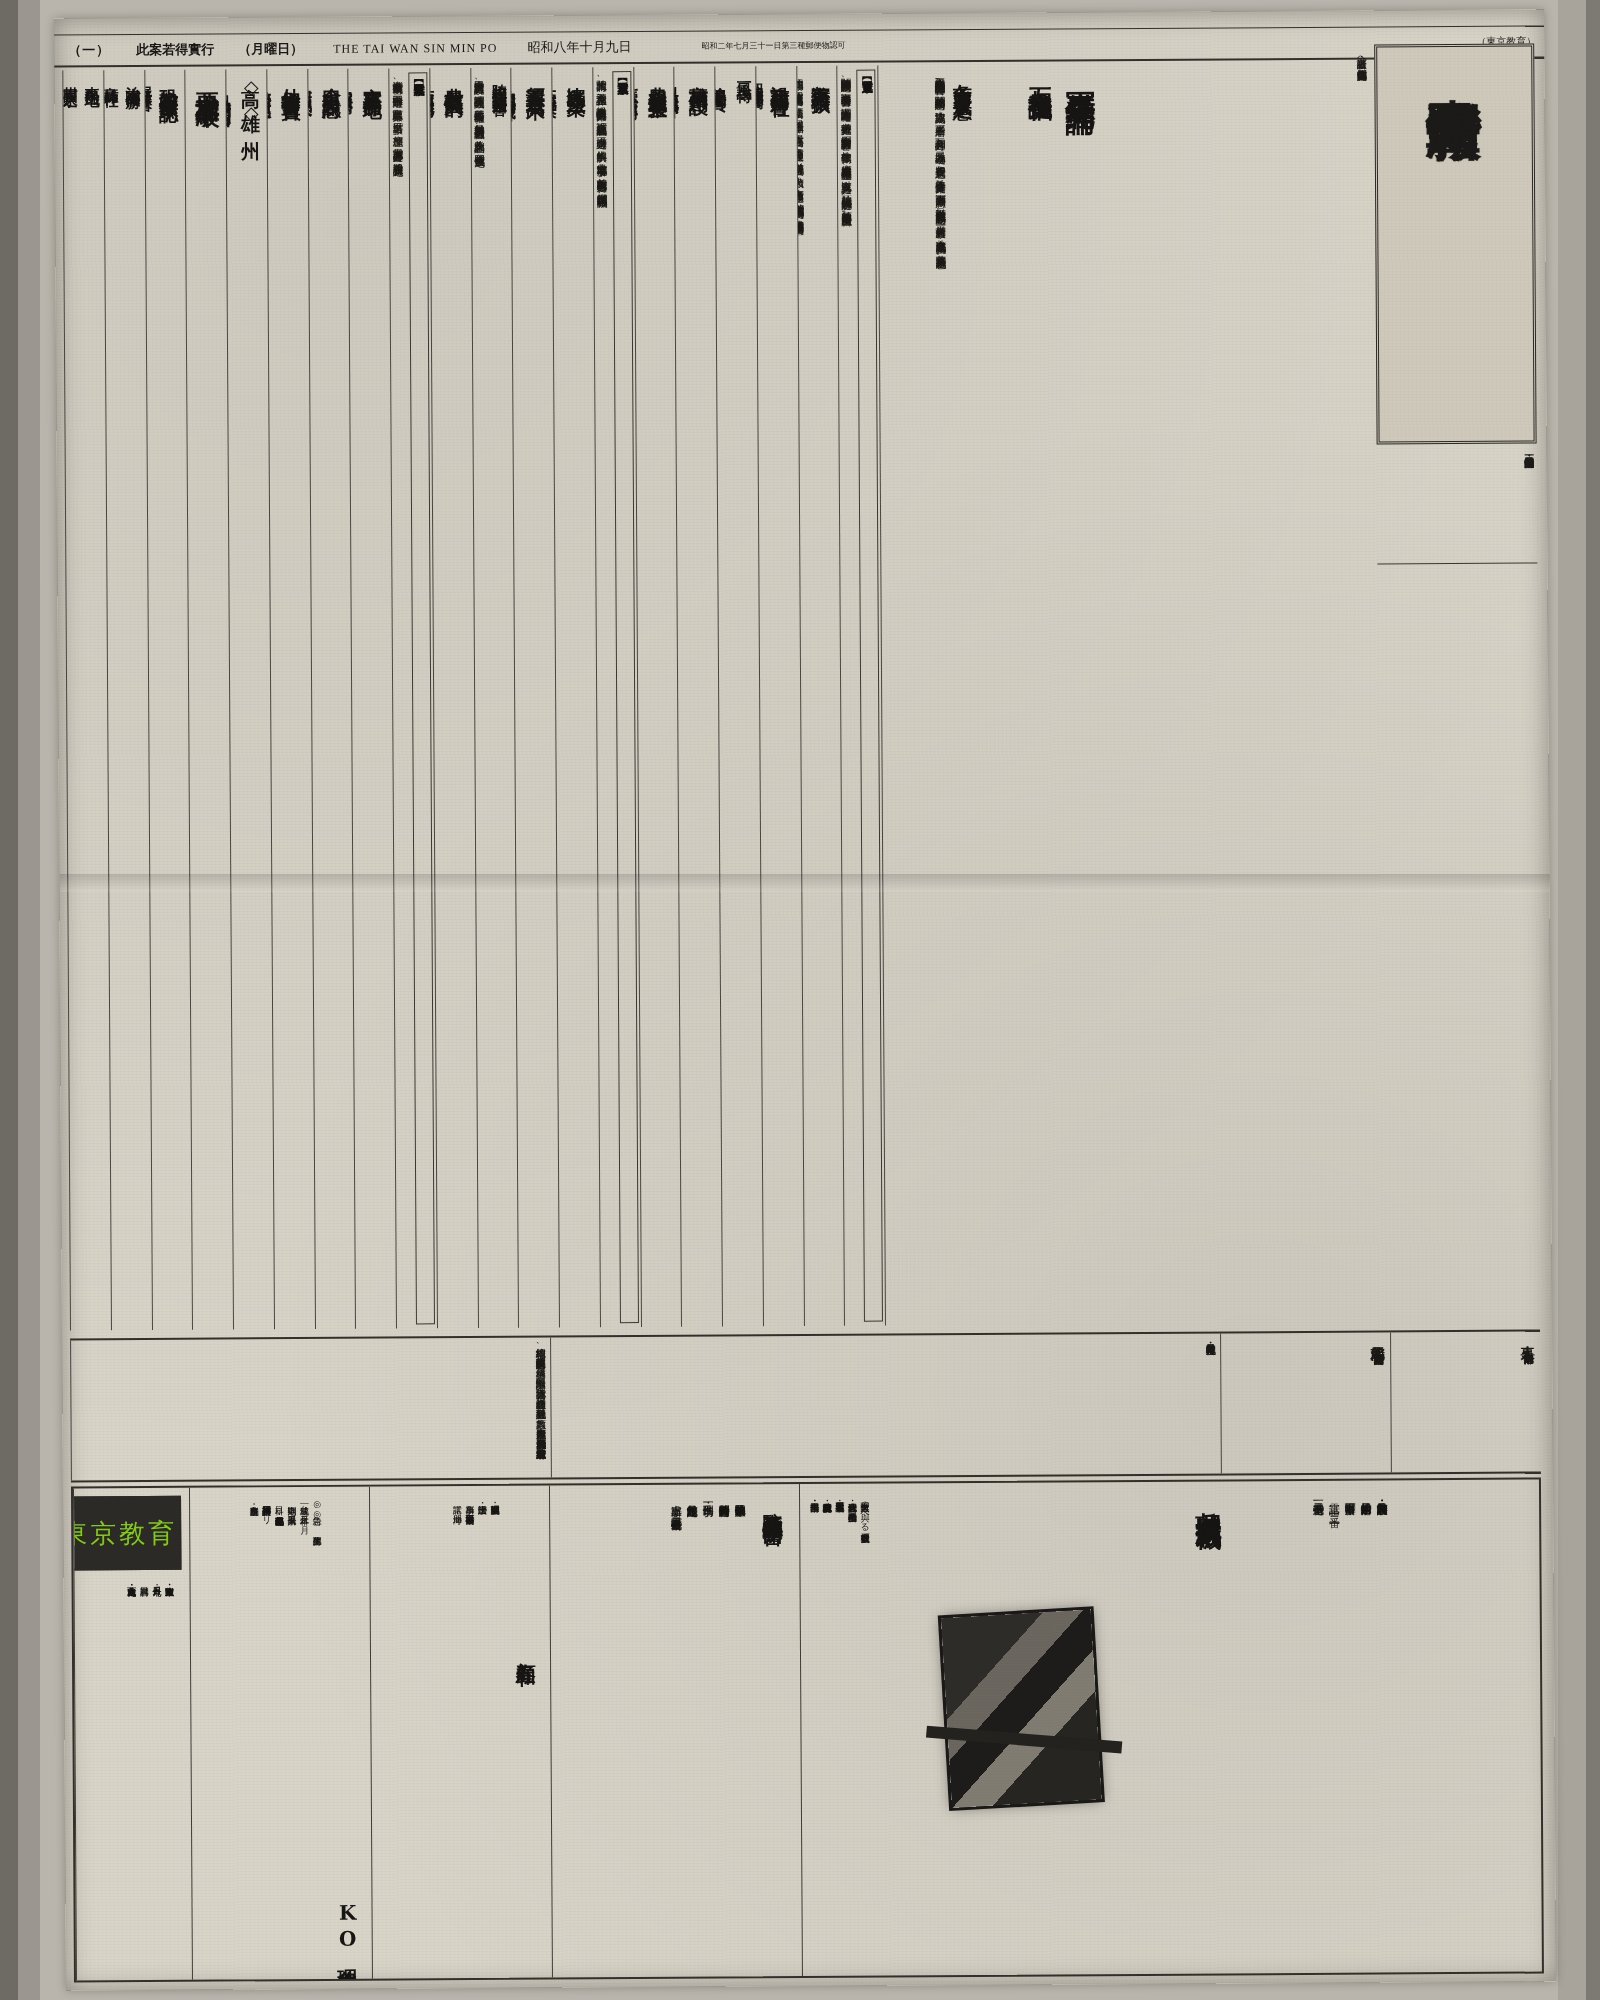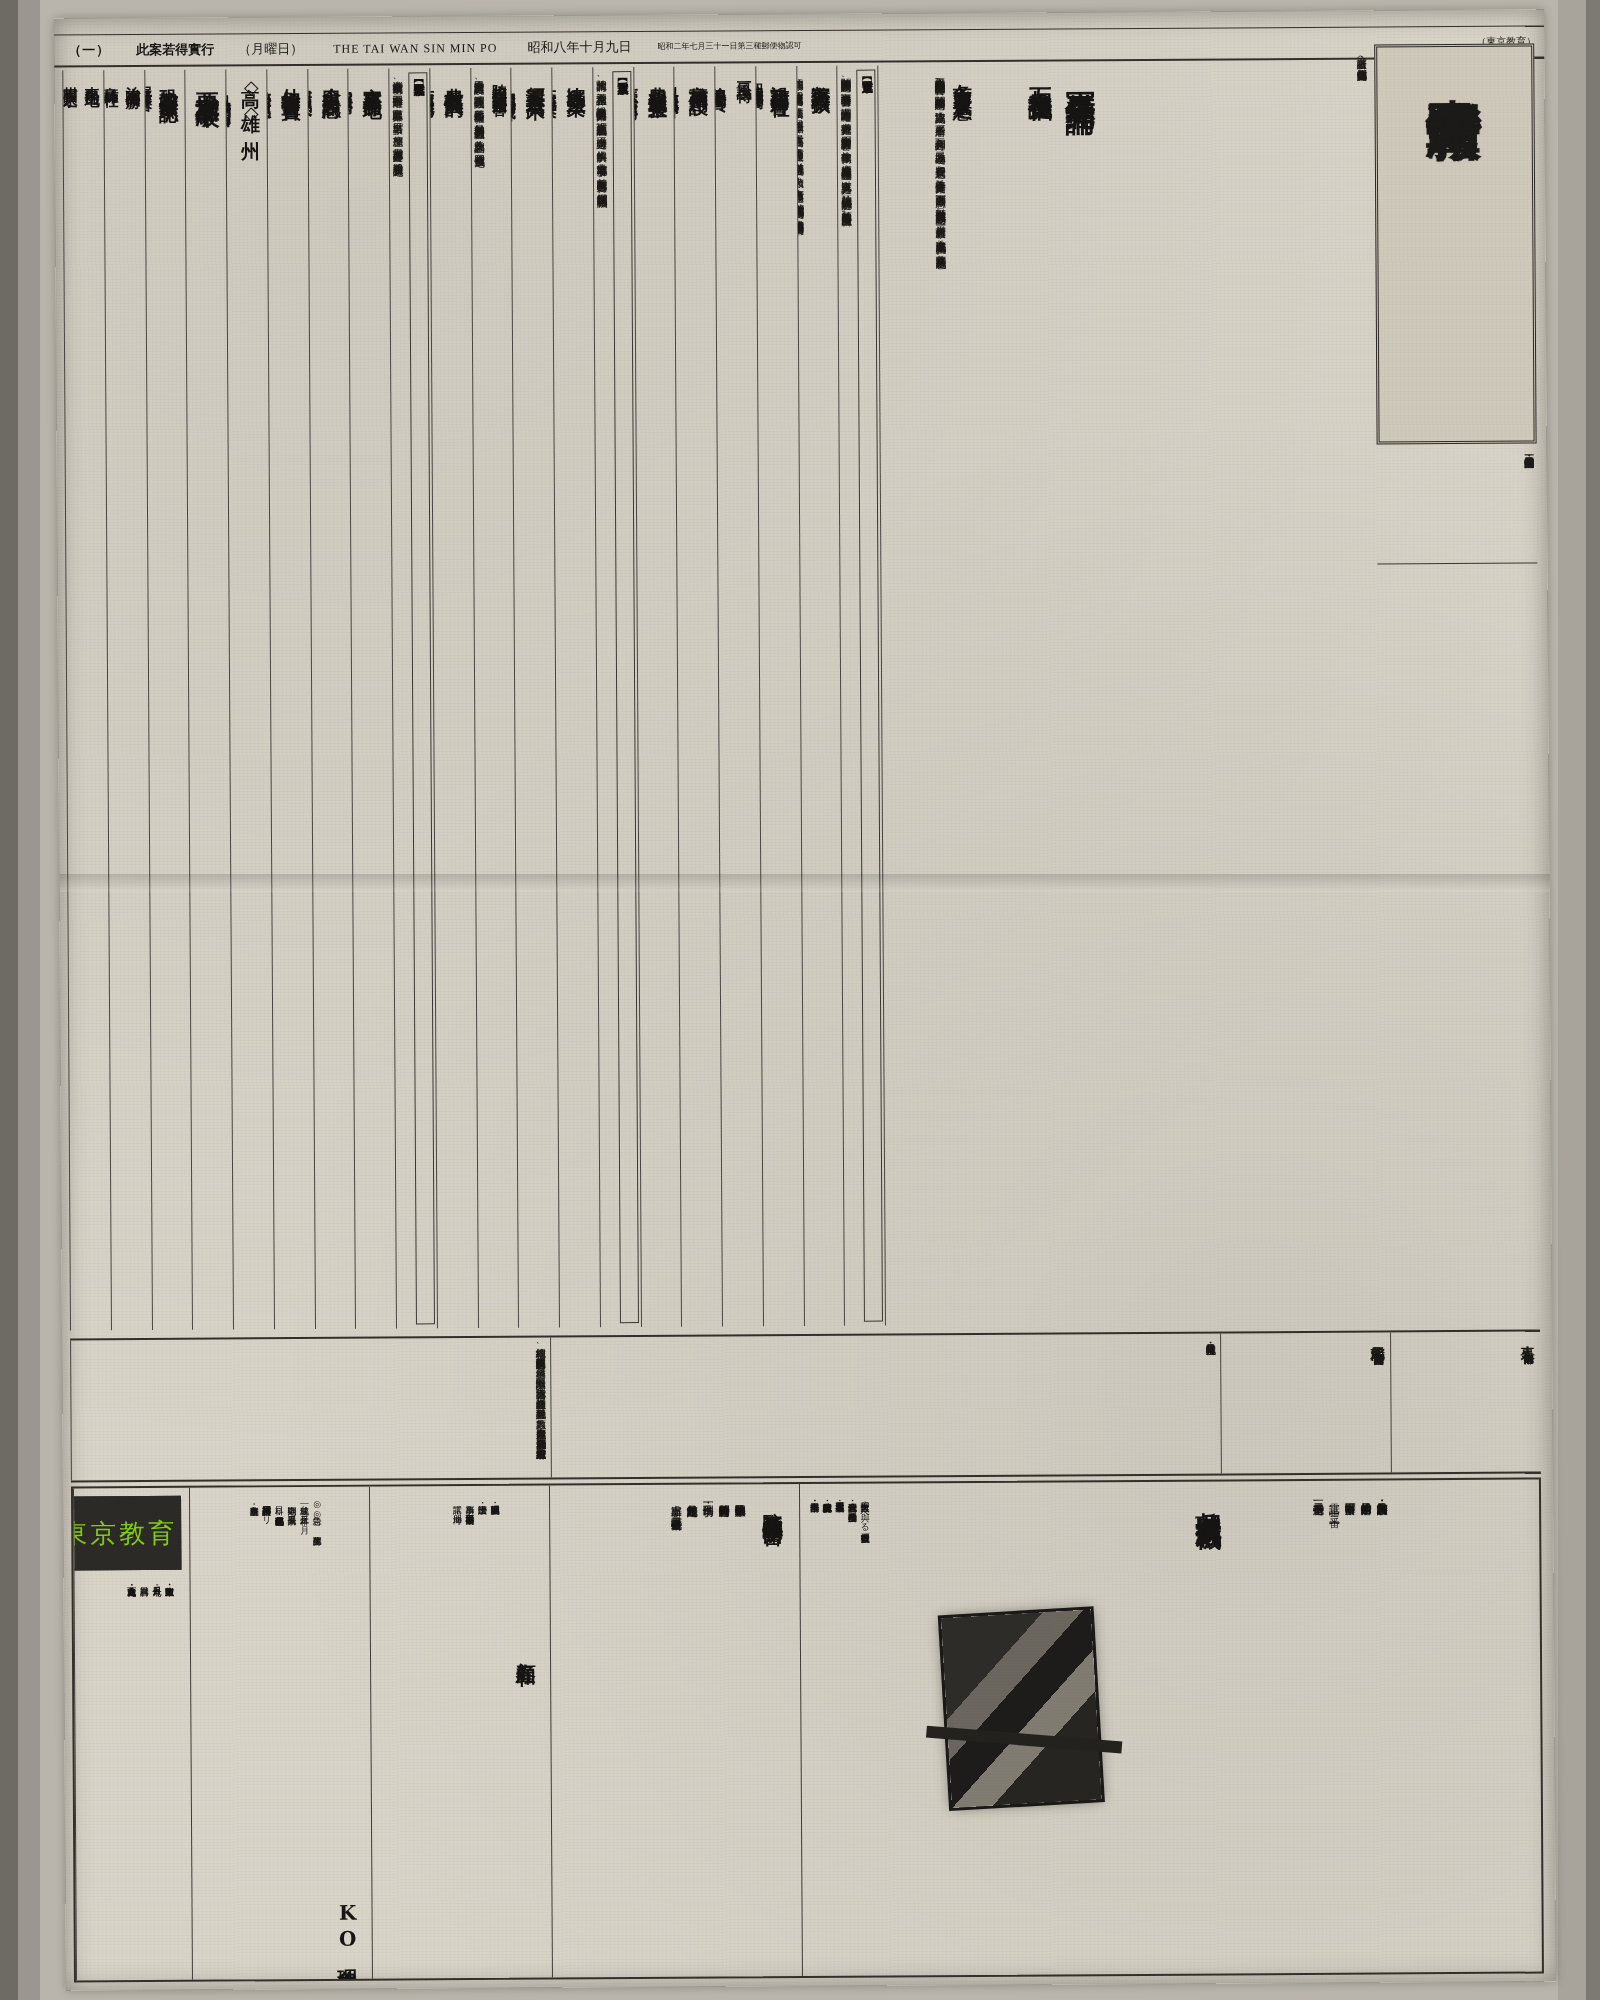--- a/index.html
+++ b/index.html
@@ -101,24 +101,24 @@
     border-bottom: 2px solid #33302b;
     border-top: 1px solid #33302b;
     display: flex;
     align-items: center;
     font-size: 13px;
     color: #191816;
   }
   .topbar > div { white-space: nowrap; }
   .tb-left { padding-left: 14px; font-weight: 700; letter-spacing:1px;}
   .tb-issue { padding-left: 26px; font-weight: 700; }
-  .tb-day { padding-left: 24px; }
+  .tb-day { padding-left: 24px; font-weight: bold; }
   .tb-eng { padding-left: 30px; font-family: "Liberation Serif", serif; letter-spacing: 1px; font-size: 12px;}
   .tb-date { padding-left: 30px; font-weight: 400; }
-  .tb-reg { padding-left: 26px; font-size: 8px; line-height: 1.1; }
+  .tb-reg { padding-left: 26px; font-size: 8px; line-height: 1.1; margin-left: 44px; }
   .tb-right { position: absolute; right: 8px; font-size: 10px; }
 
   
   .news {
     position: absolute;
     left: 8px;
     top: 52px;
     width: 1040px;
     height: 1260px;
     display: flex;

